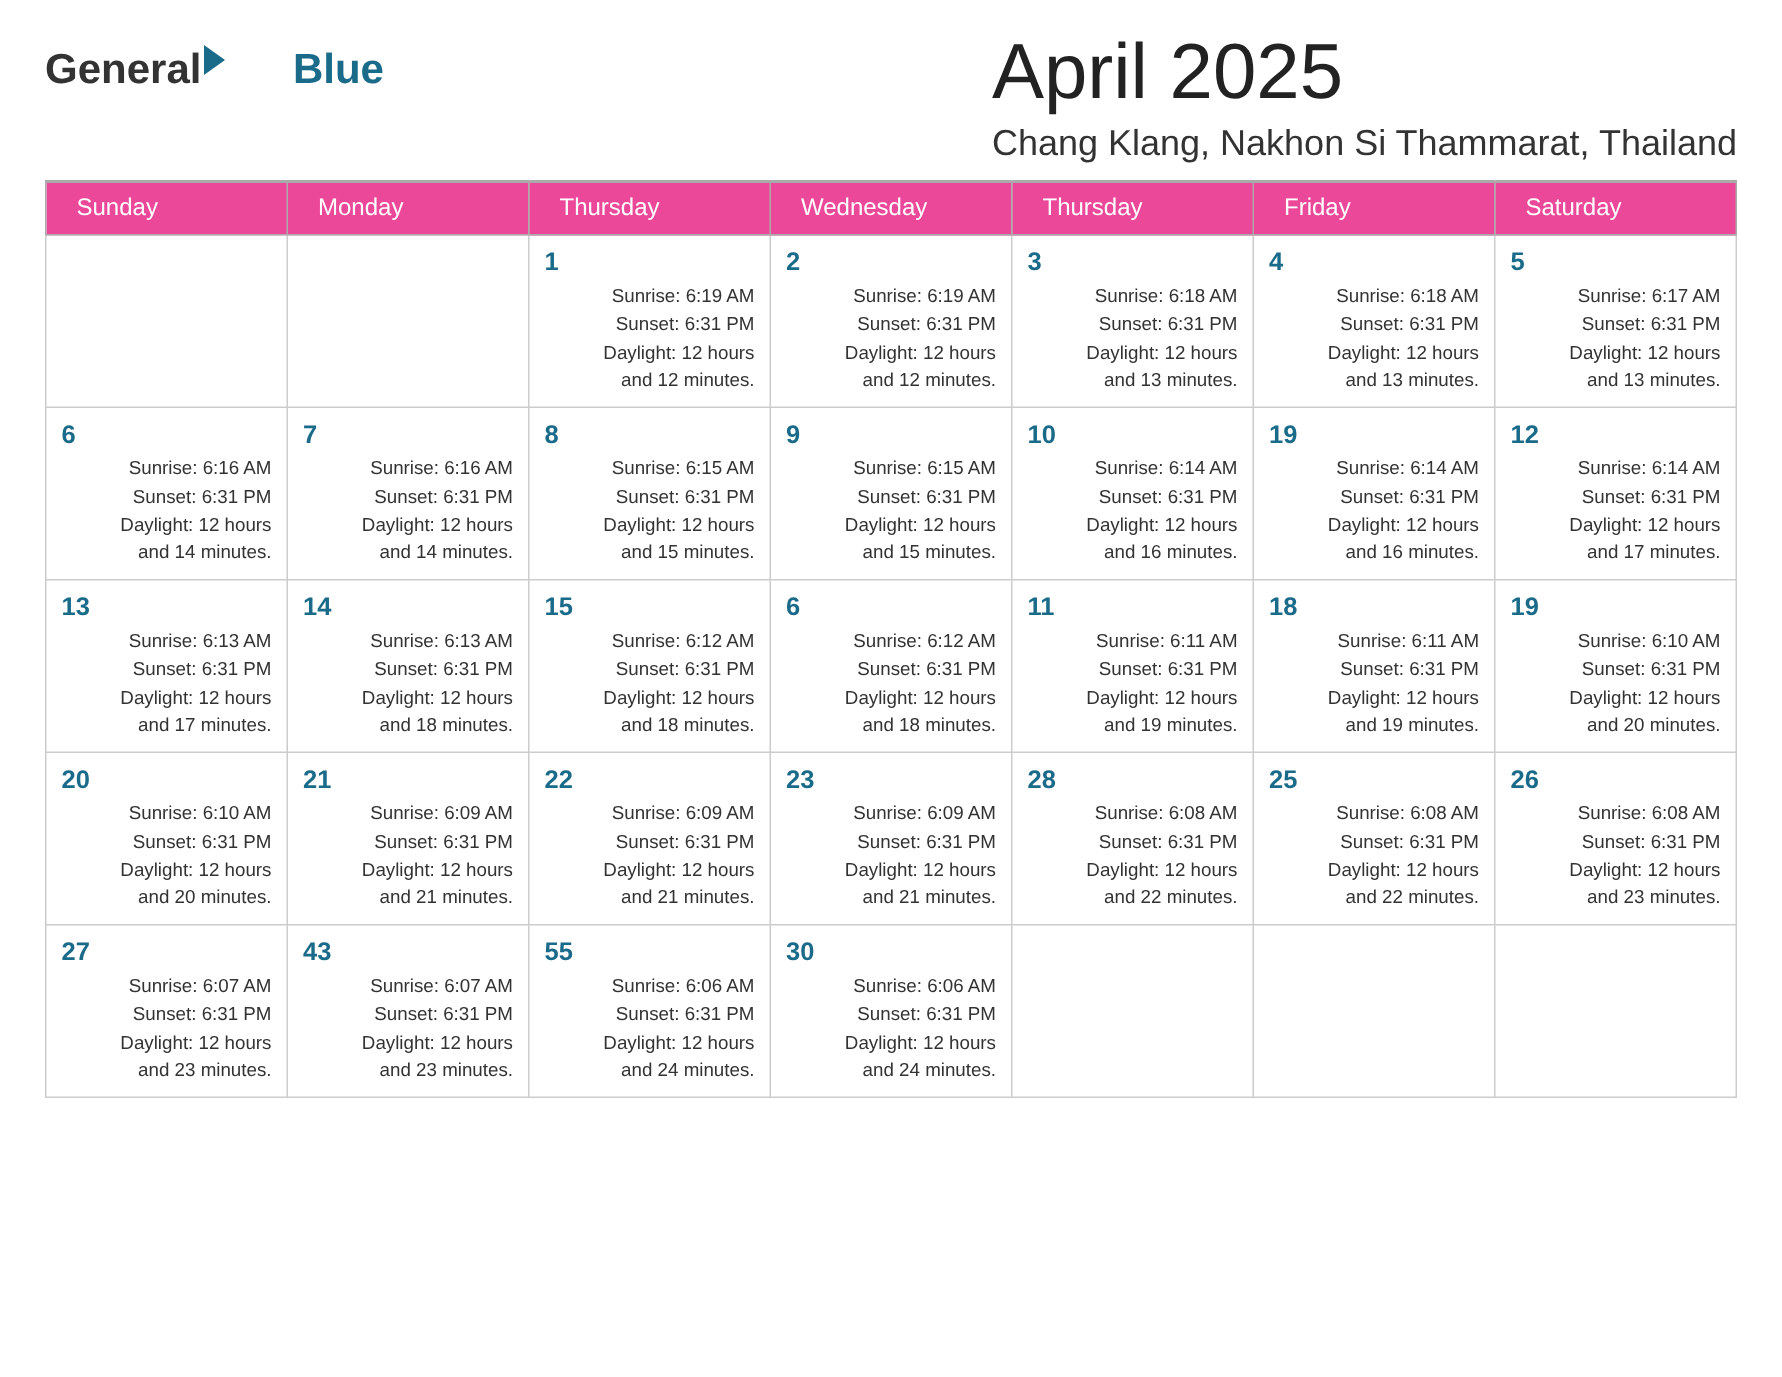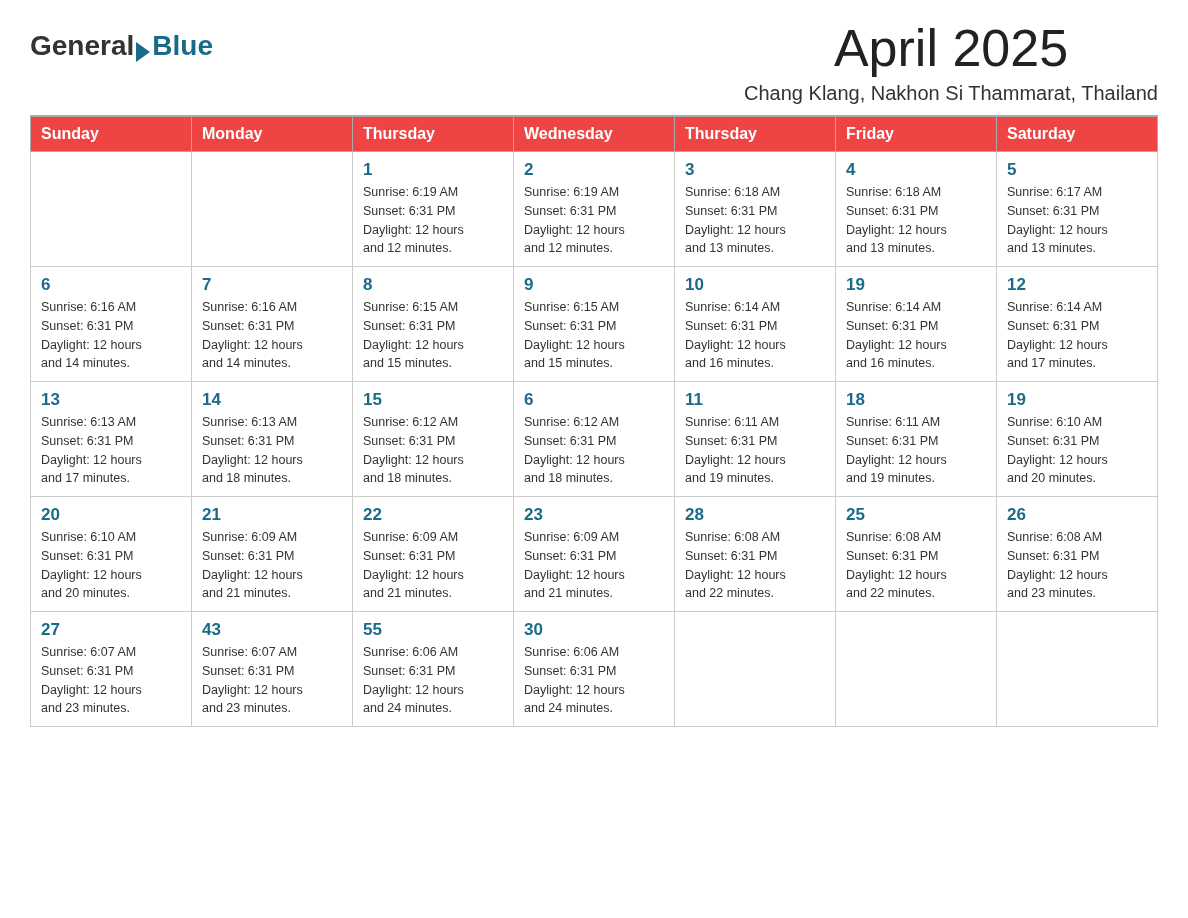--- a/index.html
+++ b/index.html
@@ -17,60 +17,60 @@
       margin-bottom: 10px;
     }
     .logo {
       display: flex;
       flex-direction: column;
       align-items: flex-start;
       margin-top: 10px;
     }
     .logo-text {
       display: flex;
-      align-items: flex-end;
+      align-items: flex-start;
       font-size: 28px;
       font-weight: bold;
       color: #333;
     }
     .logo-general { color: #333; }
     .logo-arrow {
       width: 0;
       height: 0;
       border-left: 14px solid #1a6b8a;
       border-top: 10px solid transparent;
       border-bottom: 10px solid transparent;
       margin: 0 2px;
       display: inline-block;
     }
-    .logo-blue { color: #1a6b8a; }
-    .title-section { text-align: center; }
+    .logo-blue { color: #1a6b8a; margin-left: 43px; }
+    .title-section { text-align: left; }
     .month-title {
       font-size: 52px;
       font-weight: normal;
       color: #222;
       line-height: 1.1;
     }
     .location-title {
-      font-size: 20px;
+      font-size: 24px;
       color: #333;
       margin-top: 5px;
     }
     .calendar {
       width: 100%;
       border-collapse: collapse;
       margin-top: 10px;
     }
     .calendar th {
-      background-color: #ef4444;
+      background-color: #ec4899;
       color: #ffffff;
       text-align: left;
-      padding: 8px 10px;
+      padding: 8px 20px;
       font-size: 16px;
-      font-weight: bold;
+      font-weight: normal;
       border: 1px solid #aaa;
     }
     .calendar td {
       vertical-align: top;
       padding: 8px 10px;
       border: 1px solid #ccc;
       width: 14.28%;
       min-height: 100px;
       font-size: 13px;
       color: #333;
@@ -78,20 +78,21 @@
     .day-number {
       font-size: 17px;
       color: #1a6b8a;
       font-weight: bold;
       margin-bottom: 3px;
     }
     .day-info {
       font-size: 12.5px;
       color: #333;
       line-height: 1.5;
+      text-align: right;
     }
     .empty-cell { background: #fff; }
     tr td { border-top: 2px solid #aaa; }
     .calendar thead tr th { border-top: 2px solid #aaa; }
   </style>
 </head>
 <body>
 
 <div class="header">
   <div class="logo">

